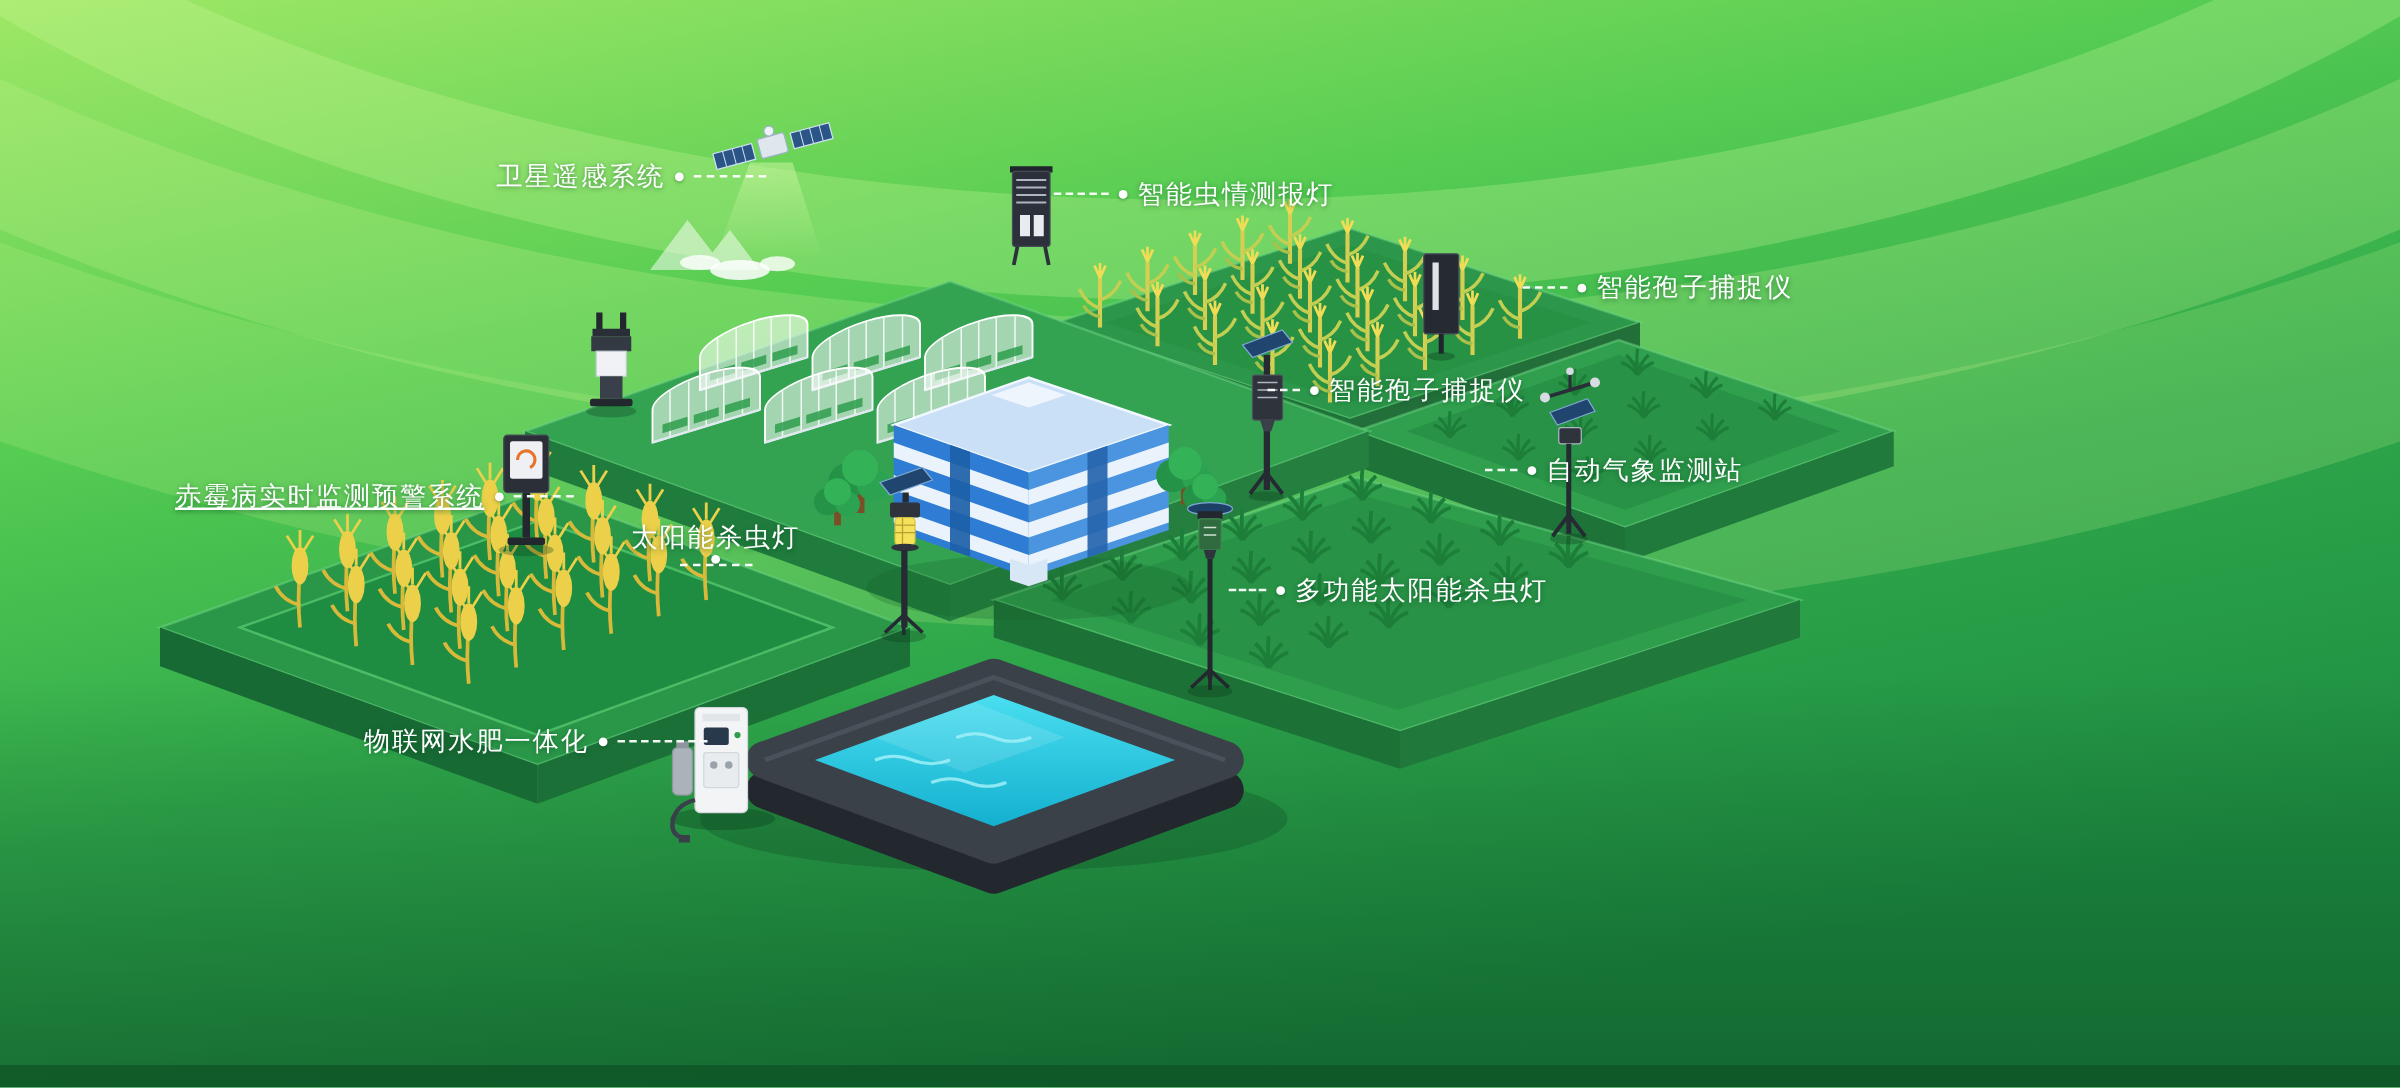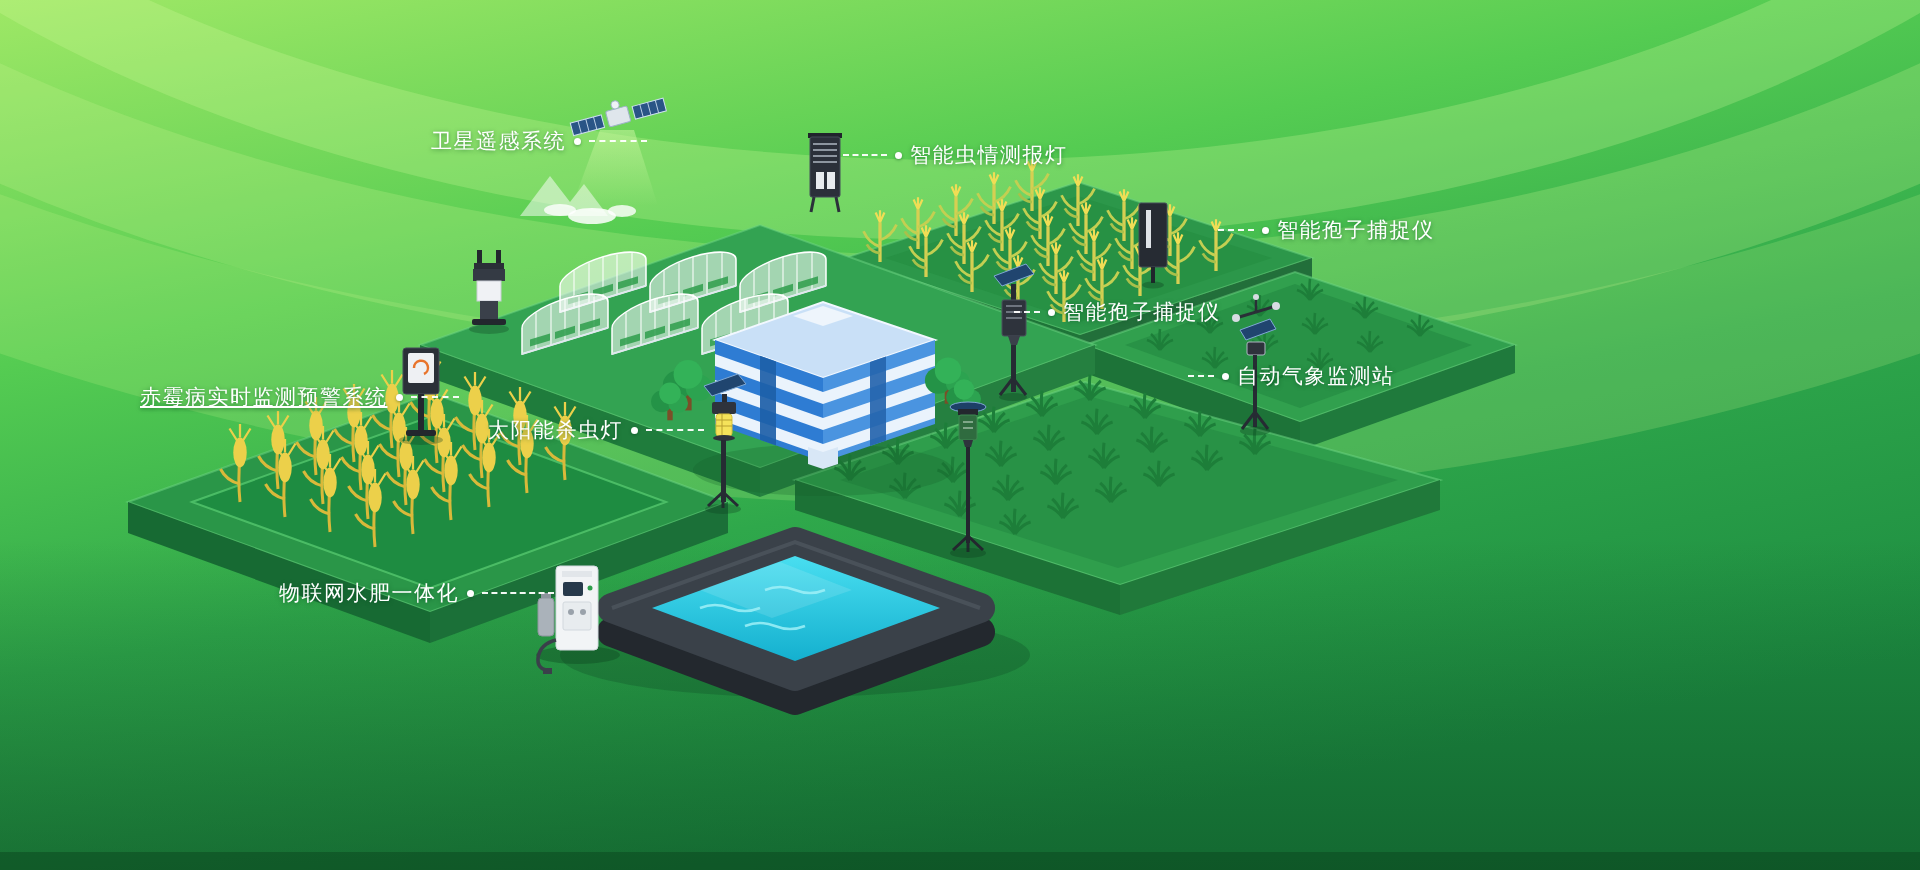--- a/index.html
+++ b/index.html
@@ -17,30 +17,30 @@
     color:#ffffff; font-size:21px; letter-spacing:1.5px; font-weight:500;
     text-shadow:0 1px 4px rgba(0,70,30,.55); z-index:5;
   }
   .label .dot {
     flex:none; width:7px; height:7px; border-radius:50%;
     background:#ffffff; margin:0 8px; box-shadow:0 1px 3px rgba(0,60,25,.4);
   }
   .label .dash {
     flex:none; height:0; border-top:2px dashed rgba(255,255,255,.95); align-self:center;
   }
-  #lbl-satellite    { left:397px;  top:127px;margin-left:34px; }
+  #lbl-satellite    { left:397px;  top:127px; }
   #lbl-insect       { left:843px;  top:141px; }
   #lbl-spore        { left:1170px; top:216px;padding-left:48px; }
   #lbl-solarled     { left:180px;  top:269px; }
   #lbl-pheromone    { left:1014px; top:298px; }
   #lbl-weather      { left:1188px; top:362px; }
   #lbl-scab         { left:140px;  top:383px;text-decoration:underline; }
-  #lbl-solarkiller  { left:488px;  top:416px; }
+  #lbl-solarkiller  { left:505px;  top:416px;flex-direction:column; }
   #lbl-multikiller  { left:983px;  top:458px; }
-  #lbl-fertigation  { left:279px;  top:579px; }
+  #lbl-fertigation  { left:291px;  top:579px; }
 </style>
 </head>
 <body>
 
 <div class="stage">
 
   <svg class="scene-svg" viewBox="0 0 1920 870" xmlns="http://www.w3.org/2000/svg">
     <defs>
       <linearGradient id="bgGrad" x1="0" y1="0" x2="0.45" y2="1">
         <stop offset="0" stop-color="#9fe866"></stop>
@@ -430,20 +430,25 @@
     <span class="dot"></span>
     <span class="dash" style="width:48px"></span>
   </div>
 
   <div class="label" id="lbl-solarkiller">
     <span class="label-text">太阳能杀虫灯</span>
     <span class="dot"></span>
     <span class="dash" style="width:58px"></span>
   </div>
 
+  <div class="label" id="lbl-multikiller">
+    <span class="dash" style="width:30px"></span>
+    <span class="dot"></span>
+    <span class="label-text">多功能太阳能杀虫灯</span>
+  </div>
 
   <div class="label" id="lbl-fertigation">
     <span class="label-text">物联网水肥一体化</span>
     <span class="dot"></span>
     <span class="dash" style="width:72px"></span>
   </div>
 
 </div>
 
 </body></html>

